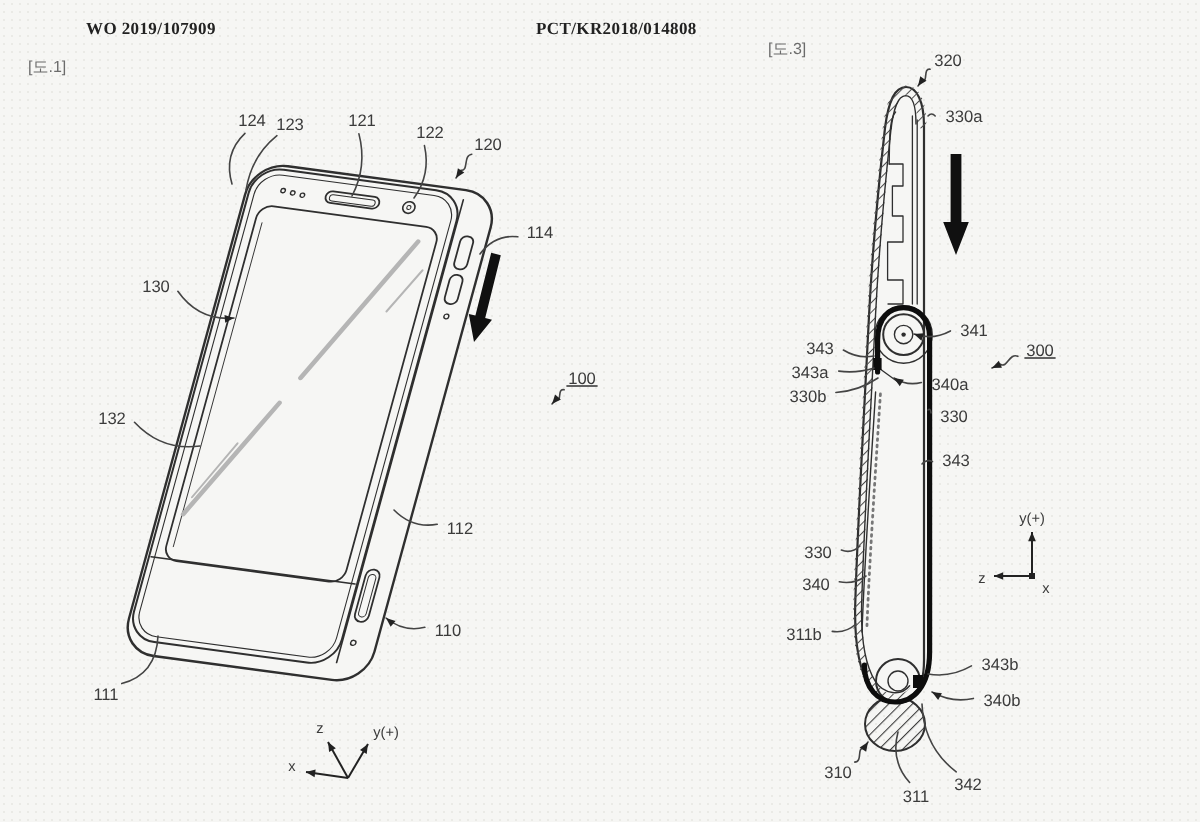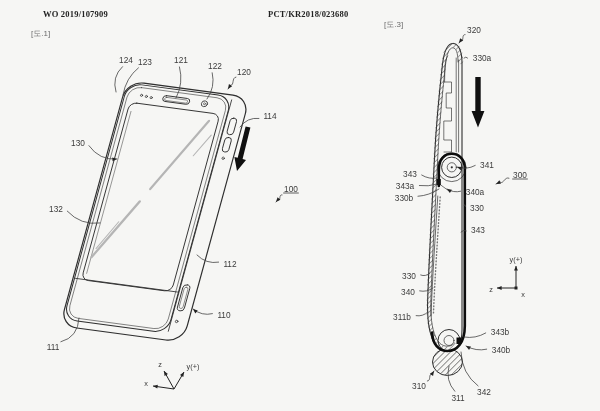--- a/index.html
+++ b/index.html
@@ -13,32 +13,32 @@
   .hdr{
     position:absolute;top:9px;font-family:"Liberation Serif", serif;
     font-weight:bold;font-size:8.5px;color:#222;letter-spacing:.2px;white-space:nowrap;
   }
   .hdr.left{left:43px;}
   .hdr.right{left:268px;}
   .figtag{
     position:absolute;font-size:8px;color:#6b6b6b;white-space:nowrap;
     font-family:"Liberation Sans", sans-serif;
   }
-  #tag1{left:31px;top:28px;}
+  #tag1{left:14px;top:28px;}
   #tag3{left:384px;top:19px;}
   svg#art{position:absolute;left:0;top:0;}
   text.ref{font-family:"Liberation Sans", sans-serif;font-size:8.3px;fill:#3b3b3b;}
   text.axis{font-family:"Liberation Sans", sans-serif;font-size:7.3px;fill:#3b3b3b;}
 </style>
 </head>
 <body>
 
 <div class="page">
   <span class="hdr left">WO 2019/107909</span>
-  <span class="hdr right">PCT/KR2018/023680</span>
+  <span class="hdr right">PCT/KR2018/014808</span>
   <span class="figtag" id="tag1">[도.1]</span>
   <span class="figtag" id="tag3">[도.3]</span>
 
   <svg id="art" width="600" height="411" viewBox="0 0 600 411">
     <defs>
       <pattern id="hatch45" patternUnits="userSpaceOnUse" width="3.4" height="3.4" patternTransform="rotate(45)">
         <line x1="0" y1="0" x2="0" y2="3.4" stroke="#4a4a4a" stroke-width="1"></line>
       </pattern>
       <pattern id="hatch45b" patternUnits="userSpaceOnUse" width="4.2" height="4.2" patternTransform="rotate(45)">
         <line x1="0" y1="0" x2="0" y2="4.2" stroke="#3f3f3f" stroke-width="1.1"></line>

